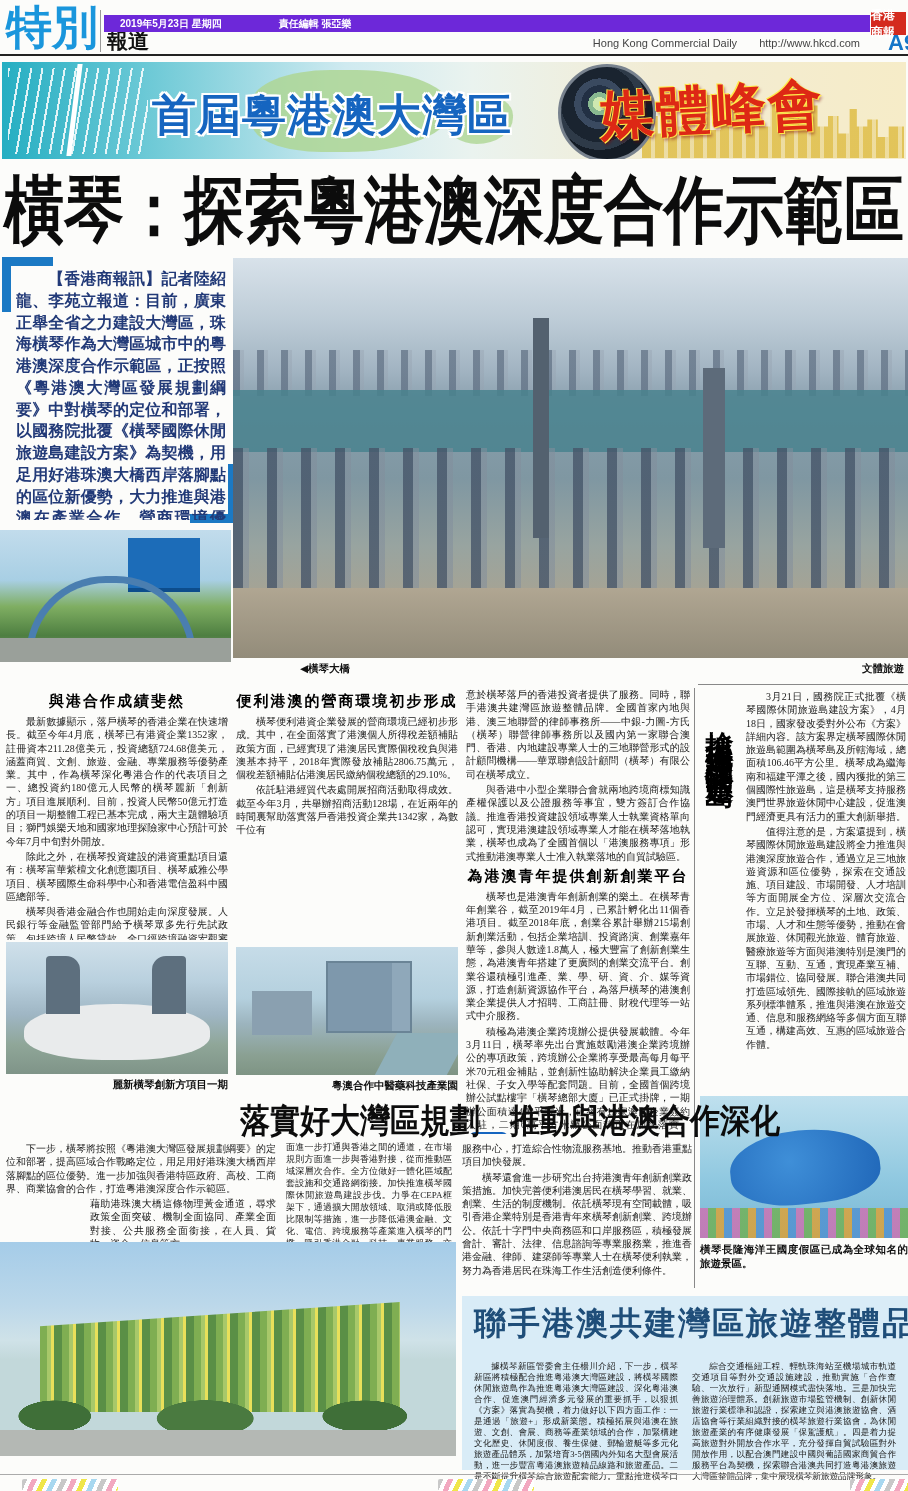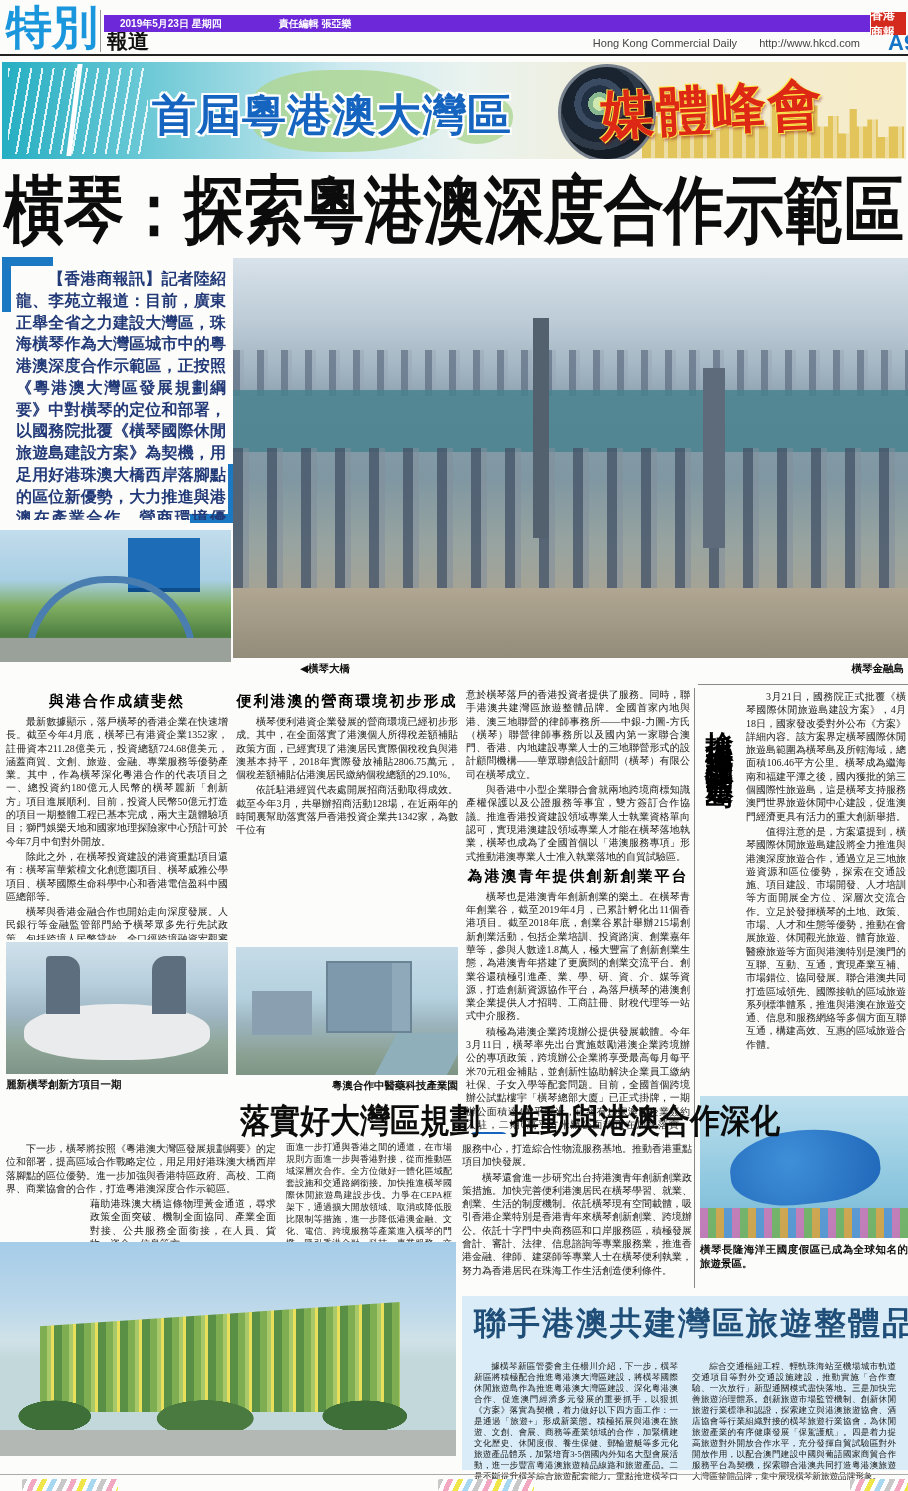--- a/index.html
+++ b/index.html
@@ -76,21 +76,21 @@
         text-align:center;letter-spacing:2px;margin:3px 0 4px 0;color:#000;}
   .coltext{font-size:10px;line-height:1.33;text-align:justify;overflow:hidden;}
   .coltext p{margin:0 0 2px 0;text-indent:2em;}
   .coltext p.noind{text-indent:0;}
   #col1{left:6px;top:688px;width:222px;height:252px;}
   #photo-novotown{left:6px;top:942px;width:222px;height:132px;
         background:linear-gradient(180deg,#cfe0ea 0%,#b9d0de 30%,#9fb6c4 55%,#8fa698 78%,#7f9488 100%);}
   #nv-ring{left:18px;top:62px;width:186px;height:56px;background:#e9ebec;border-radius:48% 48% 42% 42%;}
   #nv-t1{left:40px;top:14px;width:34px;height:58px;background:#5d6f7e;border-radius:4px 14px 0 0;}
   #nv-t2{left:146px;top:14px;width:34px;height:58px;background:#5d6f7e;border-radius:14px 4px 0 0;}
-  #cap-novotown{left:6px;top:1078px;width:222px;text-align:left;}
+  #cap-novotown{left:6px;top:1078px;width:222px;text-align:right;}
   #col2{left:236px;top:688px;width:222px;height:256px;}
   #photo-tcm{left:236px;top:947px;width:222px;height:128px;
         background:linear-gradient(180deg,#c6dce8 0%,#b4d0de 40%,#9cb4be 60%,#8aa092 85%,#7e9484 100%);}
   #tcm-b1{left:90px;top:14px;width:86px;height:72px;background:#7e98ac;
         box-shadow:inset 0 0 0 2px #6a8496,inset -20px 0 0 #8fa8ba;}
   #tcm-b2{left:16px;top:44px;width:60px;height:44px;background:#8aa0b0;}
   #tcm-canal{left:150px;top:86px;width:72px;height:42px;background:#8fb0ba;transform:skewX(-28deg);}
   #cap-tcm{left:236px;top:1079px;width:222px;text-align:right;}
   #col3{left:466px;top:688px;width:224px;height:446px;}
   .endmark{display:inline-block;background:#1565c0;color:#fff;font-family:"Liberation Sans",sans-serif;
@@ -182,21 +182,21 @@
   </div>
   <div class="photo" id="photo-main">
     <div class="abs" id="pm-farcity"></div>
     <div class="abs" id="pm-water"></div>
     <div class="abs" id="pm-city"></div>
     <div class="abs" id="pm-tower1"></div>
     <div class="abs" id="pm-tower2"></div>
     <div class="abs" id="pm-ground"></div>
   </div>
   <div class="cap" style="left:300px;top:662px;">◀橫琴大橋</div>
-  <div class="cap" style="left:700px;top:662px;width:204px;text-align:right;">橫琴金融島</div>
+  <div class="cap" style="left:700px;top:662px;width:204px;text-align:right;">文體旅遊</div>
 
   <div class="abs coltext" id="col1">
     <h3 class="colh">與港合作成績斐然</h3>
     <p>最新數據顯示，落戶橫琴的香港企業在快速增長。截至今年4月底，橫琴已有港資企業1352家，註冊資本211.28億美元，投資總額724.68億美元，涵蓋商貿、文創、旅遊、金融、專業服務等優勢產業。其中，作為橫琴深化粵港合作的代表項目之一、總投資約180億元人民幣的橫琴麗新「創新方」項目進展順利。目前，投資人民幣50億元打造的項目一期整體工程已基本完成，兩大主題體驗項目；獅門娛樂天地和國家地理探險家中心預計可於今年7月中旬對外開放。</p>
     <p>除此之外，在橫琴投資建設的港資重點項目還有：橫琴富華紫檀文化創意園項目、橫琴威雅公學項目、橫琴國際生命科學中心和香港電信盈科中國區總部等。</p>
     <p>橫琴與香港金融合作也開始走向深度發展。人民銀行等金融監管部門給予橫琴眾多先行先試政策，包括跨境人民幣貸款、全口徑跨境融資宏觀審慎管理、跨</p>
   </div>
   <div class="photo" id="photo-novotown">
     <div class="abs" id="nv-ring"></div>
     <div class="abs" id="nv-t1"></div>

